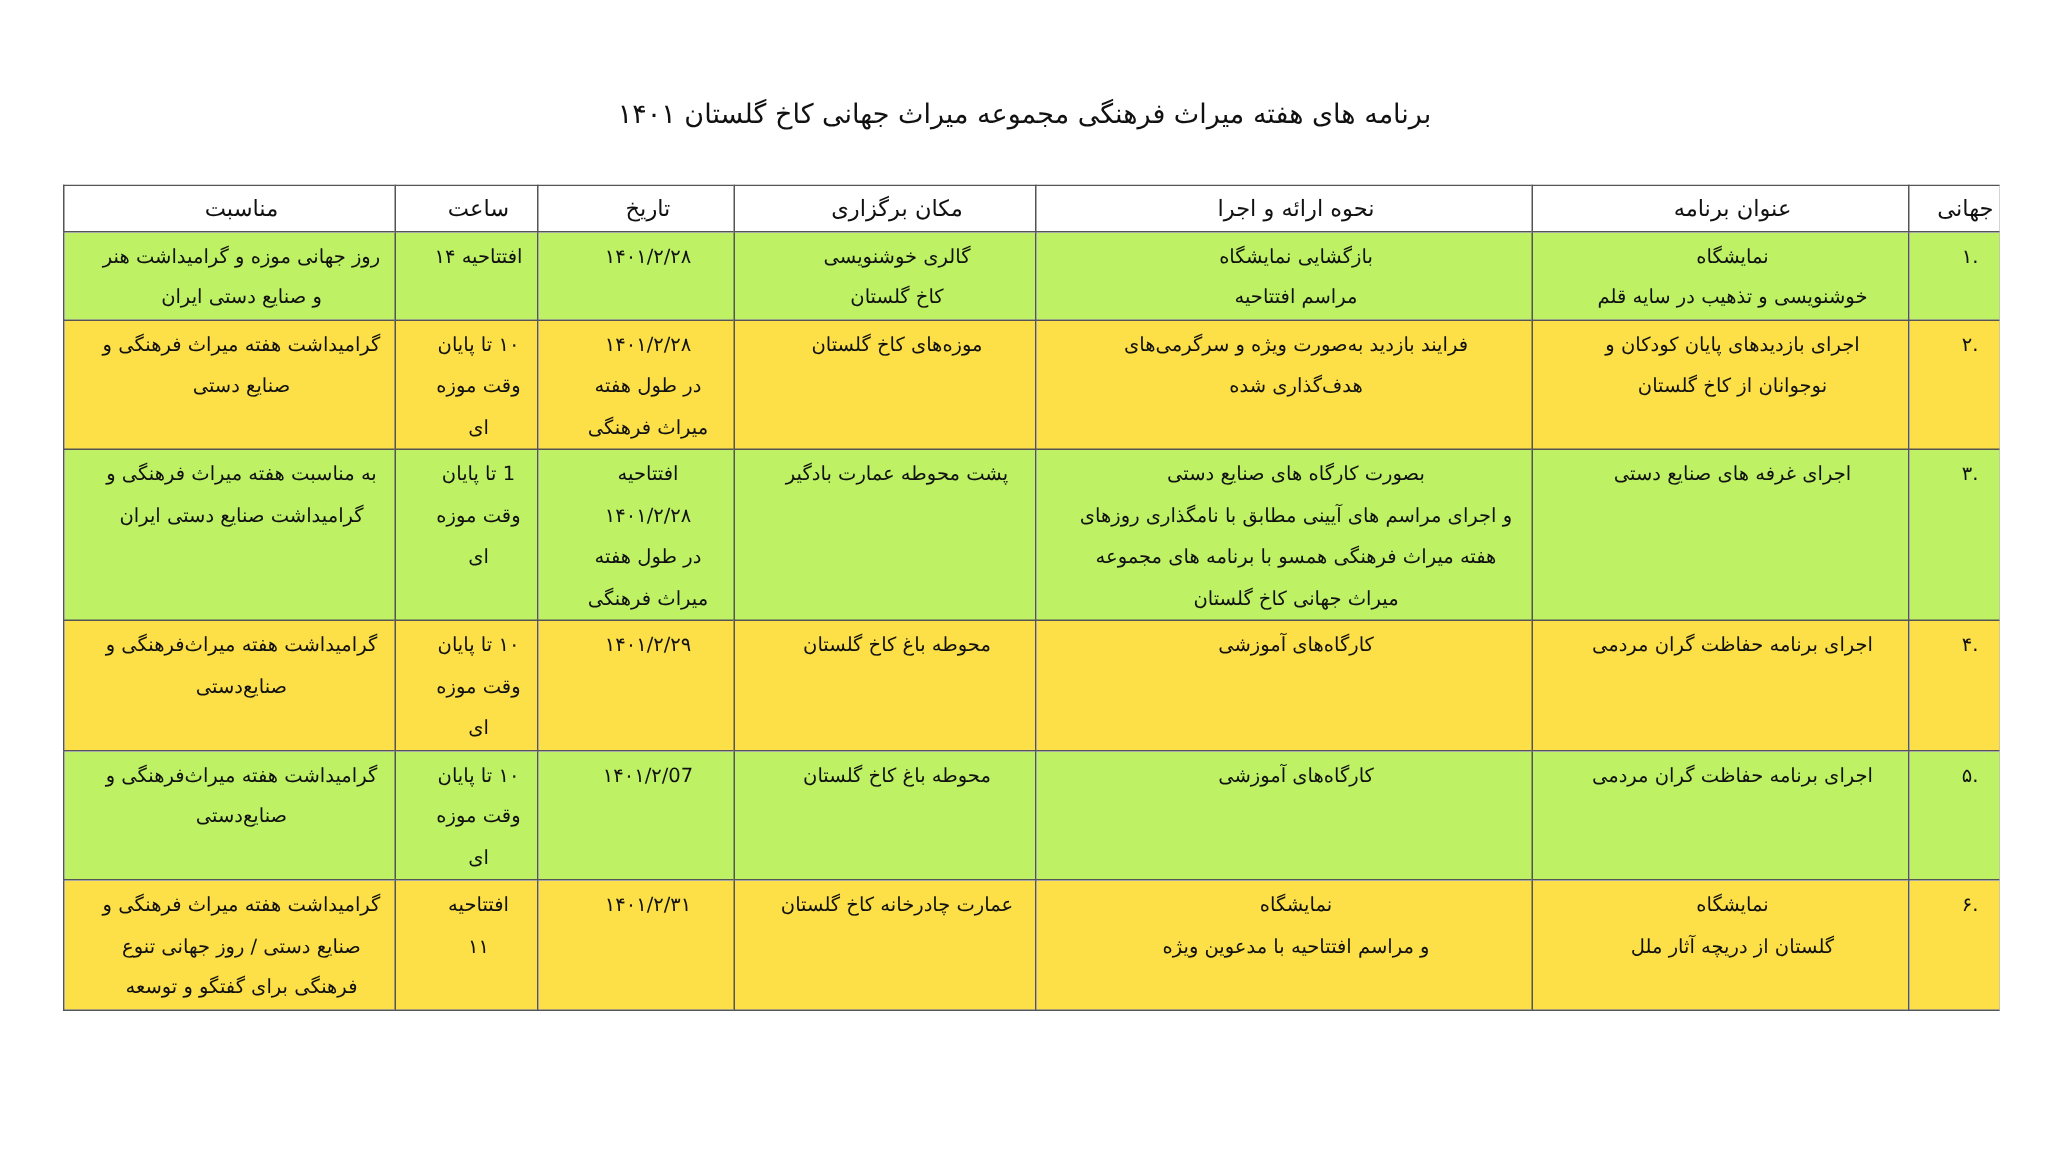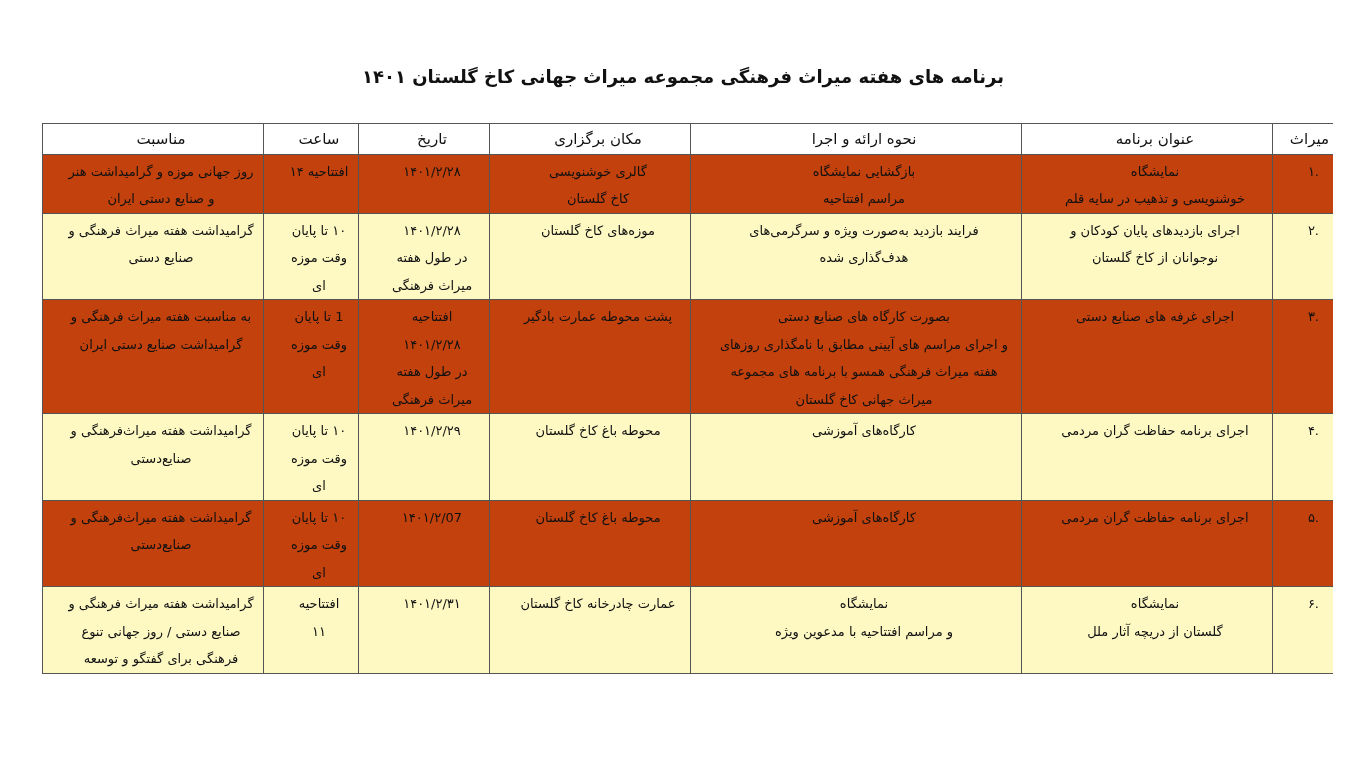--- a/index.html
+++ b/index.html
@@ -15,21 +15,21 @@
       font-family: "DejaVu Sans", sans-serif;
       color: #111111;
     }
     .page-title {
       position: absolute;
       top: 62px;
       left: 0;
       width: 1366px;
       text-align: center;
       direction: rtl;
-      font-weight: bold;
+      font-weight: normal;
       font-size: 18px;
       line-height: 30px;
     }
     .table-wrap {
       position: absolute;
       left: 42px;
       top: 123px;
       width: 1291px;
       height: 553px;
       overflow: hidden;
@@ -55,42 +55,42 @@
     table.program-table th {
       font-size: 15px;
       height: 24px;
       padding-top: 2px;
       background: #ffffff;
     }
     table.program-table td.col-index {
       text-align: right;
       padding-right: 14px;
     }
-    tr.row-shaded td { background: #c2410c; }
-    tr.row-plain td { background: #fef9c3; }
+    tr.row-shaded td { background: #bef264; }
+    tr.row-plain td { background: #fde047; }
   </style>
 </head>
 <body>
 
 <div class="page-title">برنامه های هفته میراث فرهنگی مجموعه میراث جهانی کاخ گلستان ۱۴۰۱</div>
 
 <div class="table-wrap">
   <table class="program-table">
     <colgroup>
       <col style="width:61px">
       <col style="width:251px">
       <col style="width:331px">
       <col style="width:201px">
       <col style="width:131px">
       <col style="width:95px">
       <col style="width:221px">
     </colgroup>
     <thead>
       <tr>
-        <th>میراث</th>
+        <th>جهانی</th>
         <th>عنوان برنامه</th>
         <th>نحوه ارائه و اجرا</th>
         <th>مکان برگزاری</th>
         <th>تاریخ</th>
         <th>ساعت</th>
         <th>مناسبت</th>
       </tr>
     </thead>
     <tbody>
       <tr class="row-shaded" style="height:55px">

